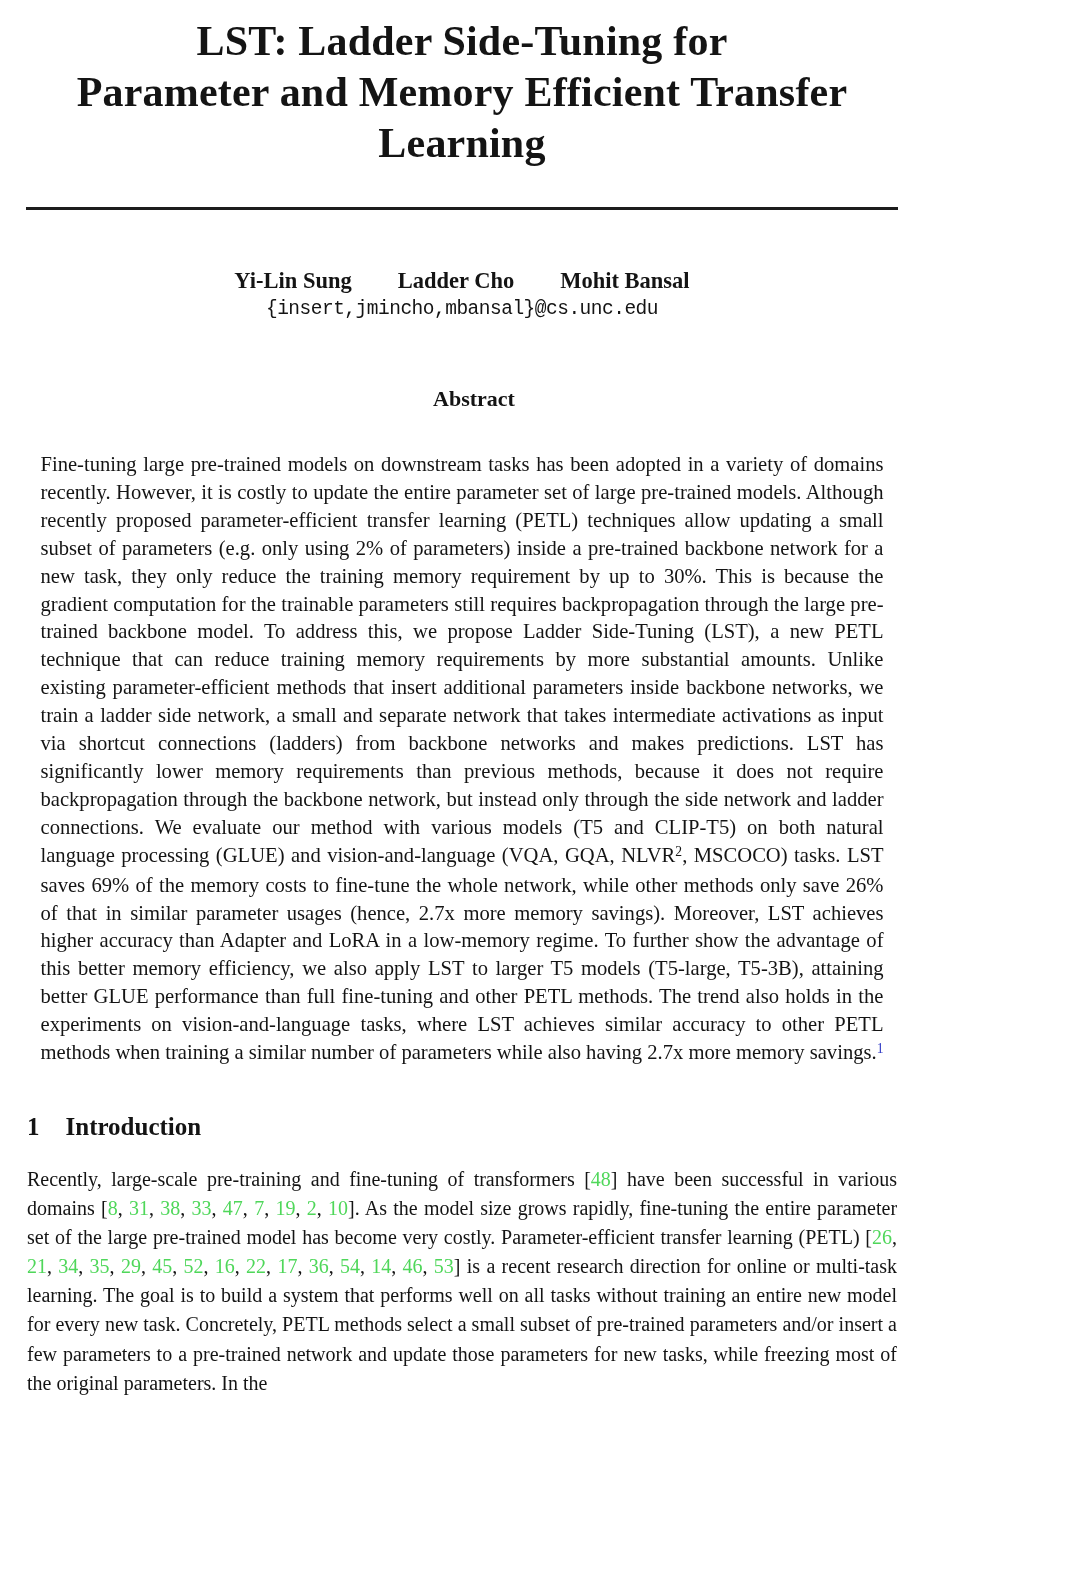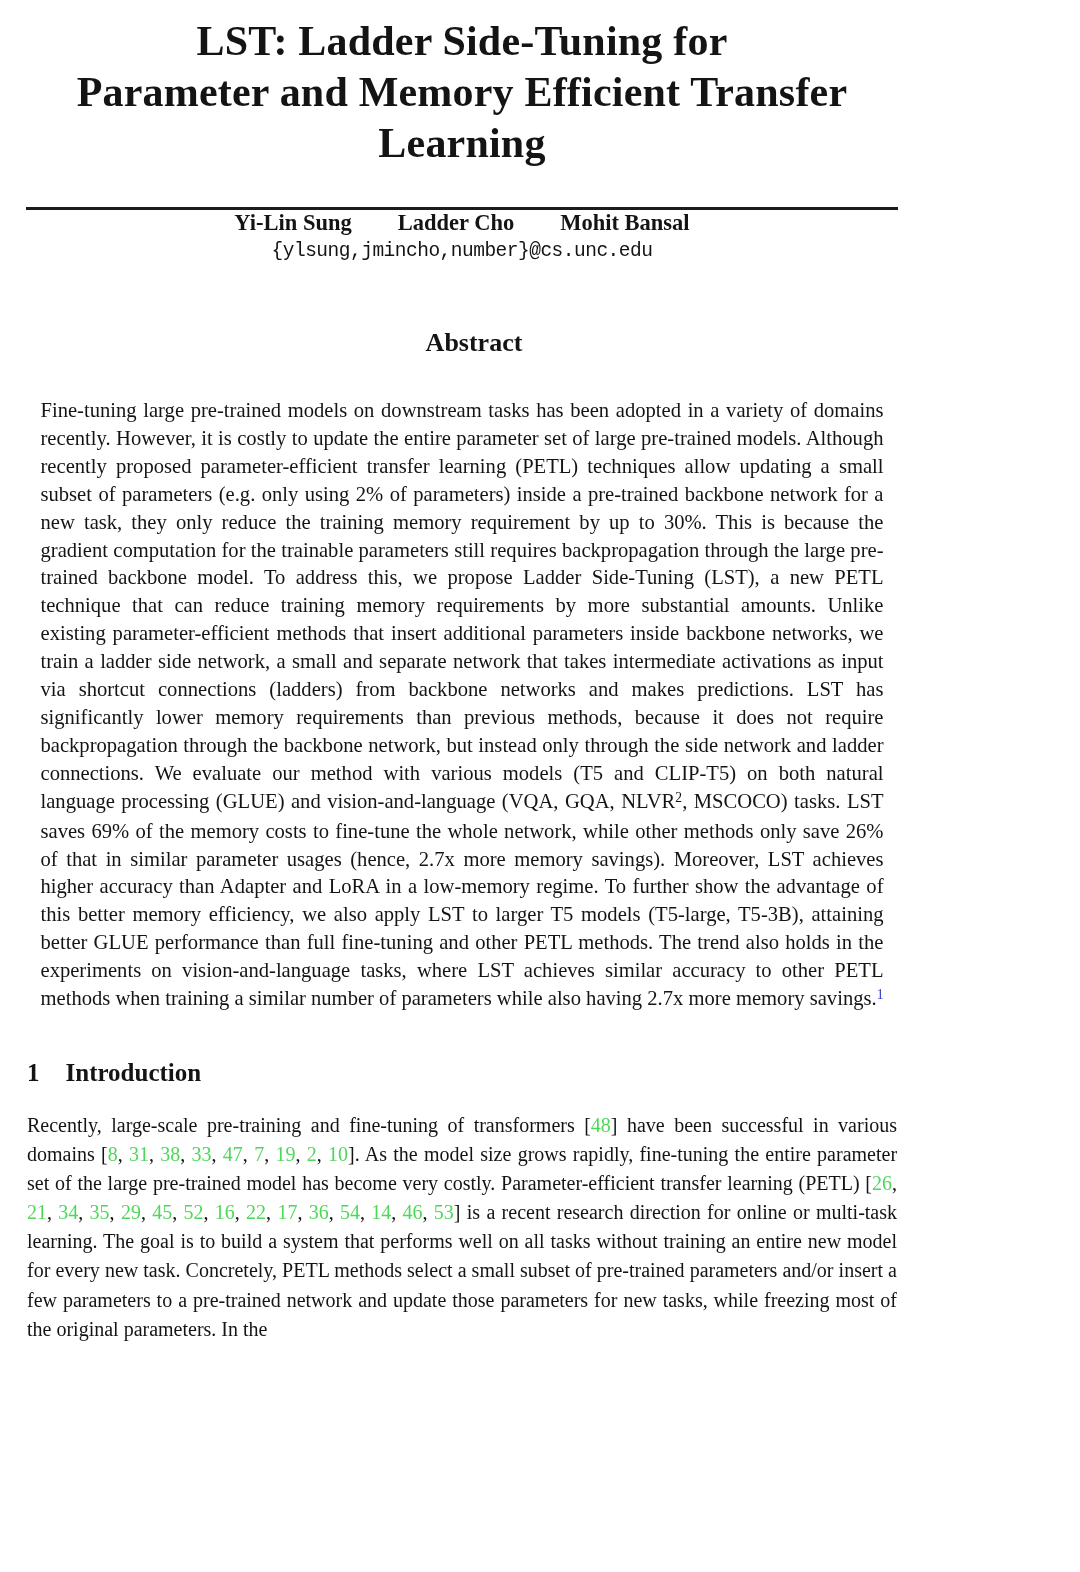--- a/index.html
+++ b/index.html
@@ -28,20 +28,21 @@
     letter-spacing: 0.2px;
   }
 
   .title-rule {
     border: none;
     border-top: 3px solid #1c1c1c;
     margin: 38px 26px 0 26px;
   }
 
   .authors-row {
+    margin-top: 58px;
     display: flex;
     justify-content: center;
     gap: 46px;
     font-weight: bold;
     font-size: 22.5px;
   }
   .affiliation {
     margin-top: 5px;
     text-align: center;
     font-size: 22px;
@@ -51,21 +52,21 @@
     text-align: center;
     font-family: "Liberation Mono", "DejaVu Sans Mono", monospace;
     font-size: 19.5px;
     letter-spacing: -0.5px;
   }
 
   .abstract-heading {
     margin-top: 66px;
     text-align: center;
     font-weight: bold;
-    font-size: 26px;
+    font-size: 22px;
     padding-left: 24px;
   }
   .abstract-body {
     width: 843px;
     margin: 39px auto 0 auto;
     font-size: 20.6px;
     line-height: 27.9px;
     text-align: justify;
   }
 
@@ -104,21 +105,21 @@
 
   <hr class="title-rule">
 
   <div class="authors-row">
     <span>Yi-Lin Sung</span>
     <span>Ladder Cho</span>
     <span>Mohit Bansal</span>
   </div>
 
 
-  <div class="email">{ylsung,jmincho,number}@cs.unc.edu</div>
+  <div class="email">{insert,jmincho,mbansal}@cs.unc.edu</div>
 
   <section>
     <h2 class="abstract-heading">Abstract</h2>
     <p class="abstract-body">Fine-tuning large pre-trained models on downstream tasks has been adopted in a variety of domains recently. However, it is costly to update the entire parameter set of large pre-trained models. Although recently proposed parameter-efficient transfer learning (PETL) techniques allow updating a small subset of parameters (e.g. only using 2% of parameters) inside a pre-trained backbone network for a new task, they only reduce the training memory requirement by up to 30%. This is because the gradient computation for the trainable parameters still requires backpropagation through the large pre-trained backbone model. To address this, we propose Ladder Side-Tuning (LST), a new PETL technique that can reduce training memory requirements by more substantial amounts. Unlike existing parameter-efficient methods that insert additional parameters inside backbone networks, we train a ladder side network, a small and separate network that takes intermediate activations as input via shortcut connections (ladders) from backbone networks and makes predictions. LST has significantly lower memory requirements than previous methods, because it does not require backpropagation through the backbone network, but instead only through the side network and ladder connections. We evaluate our method with various models (T5 and CLIP-T5) on both natural language processing (GLUE) and vision-and-language (VQA, GQA, NLVR<span class="sup">2</span>, MSCOCO) tasks. LST saves 69% of the memory costs to fine-tune the whole network, while other methods only save 26% of that in similar parameter usages (hence, 2.7x more memory savings). Moreover, LST achieves higher accuracy than Adapter and LoRA in a low-memory regime. To further show the advantage of this better memory efficiency, we also apply LST to larger T5 models (T5-large, T5-3B), attaining better GLUE performance than full fine-tuning and other PETL methods. The trend also holds in the experiments on vision-and-language tasks, where LST achieves similar accuracy to other PETL methods when training a similar number of parameters while also having 2.7x more memory savings.<span class="sup fn">1</span></p>
   </section>
 
   <section>
     <h2 class="sec-heading">
       <span class="sec-num">1</span><span>Introduction</span>
     </h2>

